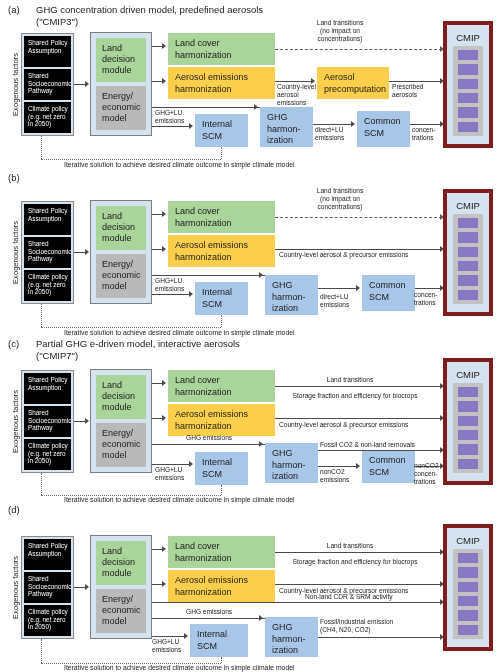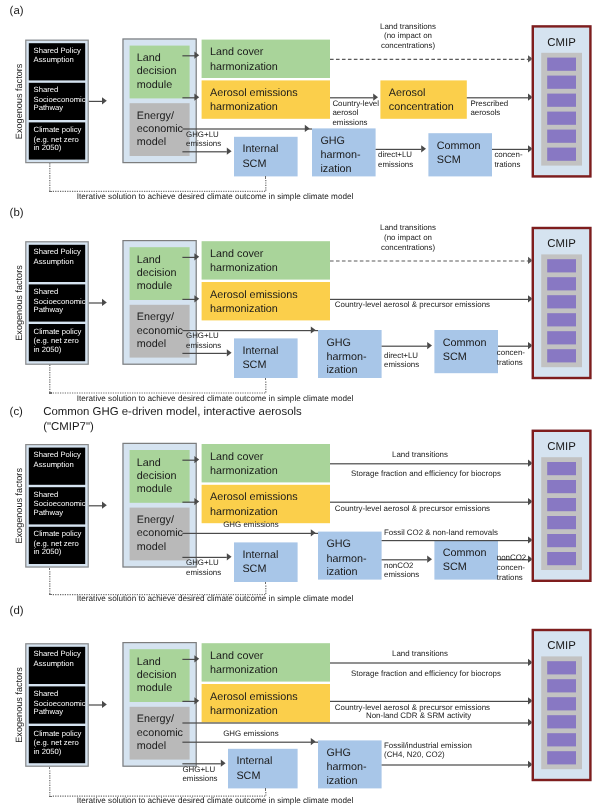--- a/index.html
+++ b/index.html
@@ -19,35 +19,35 @@
   .exo-label span{transform:rotate(-90deg);white-space:nowrap;font-size:7.6px;}
   .exo-box{position:absolute;left:13px;top:0;right:0;bottom:0;
     border:1px solid #8a8a8a;background:#d5e3f0;box-sizing:border-box;
     padding:2px;display:flex;flex-direction:column;justify-content:space-between;}
   .exo-item{background:#000;color:#fff;font-size:6.4px;line-height:7.6px;
     padding:3px 3px 3px 4px;box-sizing:border-box;flex:1;margin-bottom:2px;}
   .exo-item:last-child{margin-bottom:0;}
 
   
   .model-box{position:absolute;border:1px solid #7d7d7d;background:#d5e3f0;
-    box-sizing:border-box;padding:5px;display:flex;flex-direction:column;gap:4px;margin-left:12px;}
+    box-sizing:border-box;padding:5px;display:flex;flex-direction:column;gap:4px;}
   .model-sub{flex:1;display:flex;align-items:flex-start;
     font-size:9px;line-height:11px;padding:5px 5px 4px 6px;box-sizing:border-box;}
   .sub-green{background:#a9d49a;}
   .sub-gray{background:#b9b9b9;}
 
   
   .pbox{position:absolute;box-sizing:border-box;font-size:9px;line-height:11.5px;
     padding:5px 6px 4px 7px;}
   .green{background:#a9d49a;}
   .yellow{background:#fbcf4b;}
   .blue{background:#a8c6e8;}
 
   
-  .cmip{position:absolute;border:2px solid #7f1d1d;background:#d5e3f0;
+  .cmip{position:absolute;border:4px solid #7f1d1d;background:#d5e3f0;
     box-sizing:border-box;padding:7px 6px 6px 6px;}
   .cmip-title{font-size:9.5px;text-align:center;margin-bottom:3px;}
   .cmip-inner{background:#c2c2c2;padding:4px 5px;display:flex;flex-direction:column;
     gap:4px;height:calc(100% - 16px);box-sizing:border-box;}
   .cmip-cell{background:#8878c3;flex:1;}
 
   
   .ln{position:absolute;background:#4a4a4a;}
   .hln{height:1px;}
   .dot-h{position:absolute;height:0;border-top:1px dotted #6a6a6a;}
@@ -63,20 +63,22 @@
   .elab.c{text-align:center;}
   .iter{position:absolute;font-size:6.8px;white-space:nowrap;}
 </style>
 </head>
 <body>
 
 <div id="page">
 
 <div class="panel" style="top:4px;height:165px;">
   <div class="p-letter">(a)</div>
+  <div class="p-title">GHG concentration driven model, predefined aerosols
+("CMIP3")</div>
 
   <div class="exo-wrap" style="left:8px;top:29px;width:66px;height:103px;">
     <div class="exo-label">
           <span>Exogenous factors</span>
         </div>
     <div class="exo-box">
       <div class="exo-item">Shared Policy
 Assumption</div>
       <div class="exo-item">Shared
 Socioeconomic
@@ -97,21 +99,21 @@
   </div>
 
   <div class="ln hln" style="left:74px;top:80px;width:12px;"></div>
   <div class="arw" style="left:85px;top:77px;"></div>
 
   <div class="pbox green" style="left:168px;top:29px;width:107px;height:32px;">Land cover
 harmonization</div>
   <div class="pbox yellow" style="left:168px;top:63px;width:107px;height:32px;">Aerosol emissions
 harmonization</div>
   <div class="pbox yellow" style="left:317px;top:63px;width:72px;height:32px;">Aerosol
-concentration</div>
+precomputation</div>
   <div class="pbox blue" style="left:195px;top:110px;width:53px;height:33px;">Internal
 SCM</div>
   <div class="pbox blue" style="left:260px;top:103px;width:53px;height:40px;">GHG
 harmon-
 ization</div>
   <div class="pbox blue" style="left:357px;top:107px;width:53px;height:36px;">Common
 SCM</div>
 
   <div class="ln hln" style="left:152px;top:42px;width:11px;"></div>
   <div class="arw" style="left:162px;top:39px;"></div>
@@ -260,21 +262,21 @@
       <div class="cmip-cell"></div>
       <div class="cmip-cell"></div>
       <div class="cmip-cell"></div>
       <div class="cmip-cell"></div>
     </div>
   </div>
 </div>
 
 <div class="panel" style="top:338px;height:165px;">
   <div class="p-letter">(c)</div>
-  <div class="p-title">Common GHG e-driven model, interactive aerosols
+  <div class="p-title">Partial GHG e-driven model, interactive aerosols
 ("CMIP7")</div>
 
   <div class="exo-wrap" style="left:8px;top:32px;width:66px;height:103px;">
     <div class="exo-label">
           <span>Exogenous factors</span>
         </div>
     <div class="exo-box">
       <div class="exo-item">Shared Policy
 Assumption</div>
       <div class="exo-item">Shared

